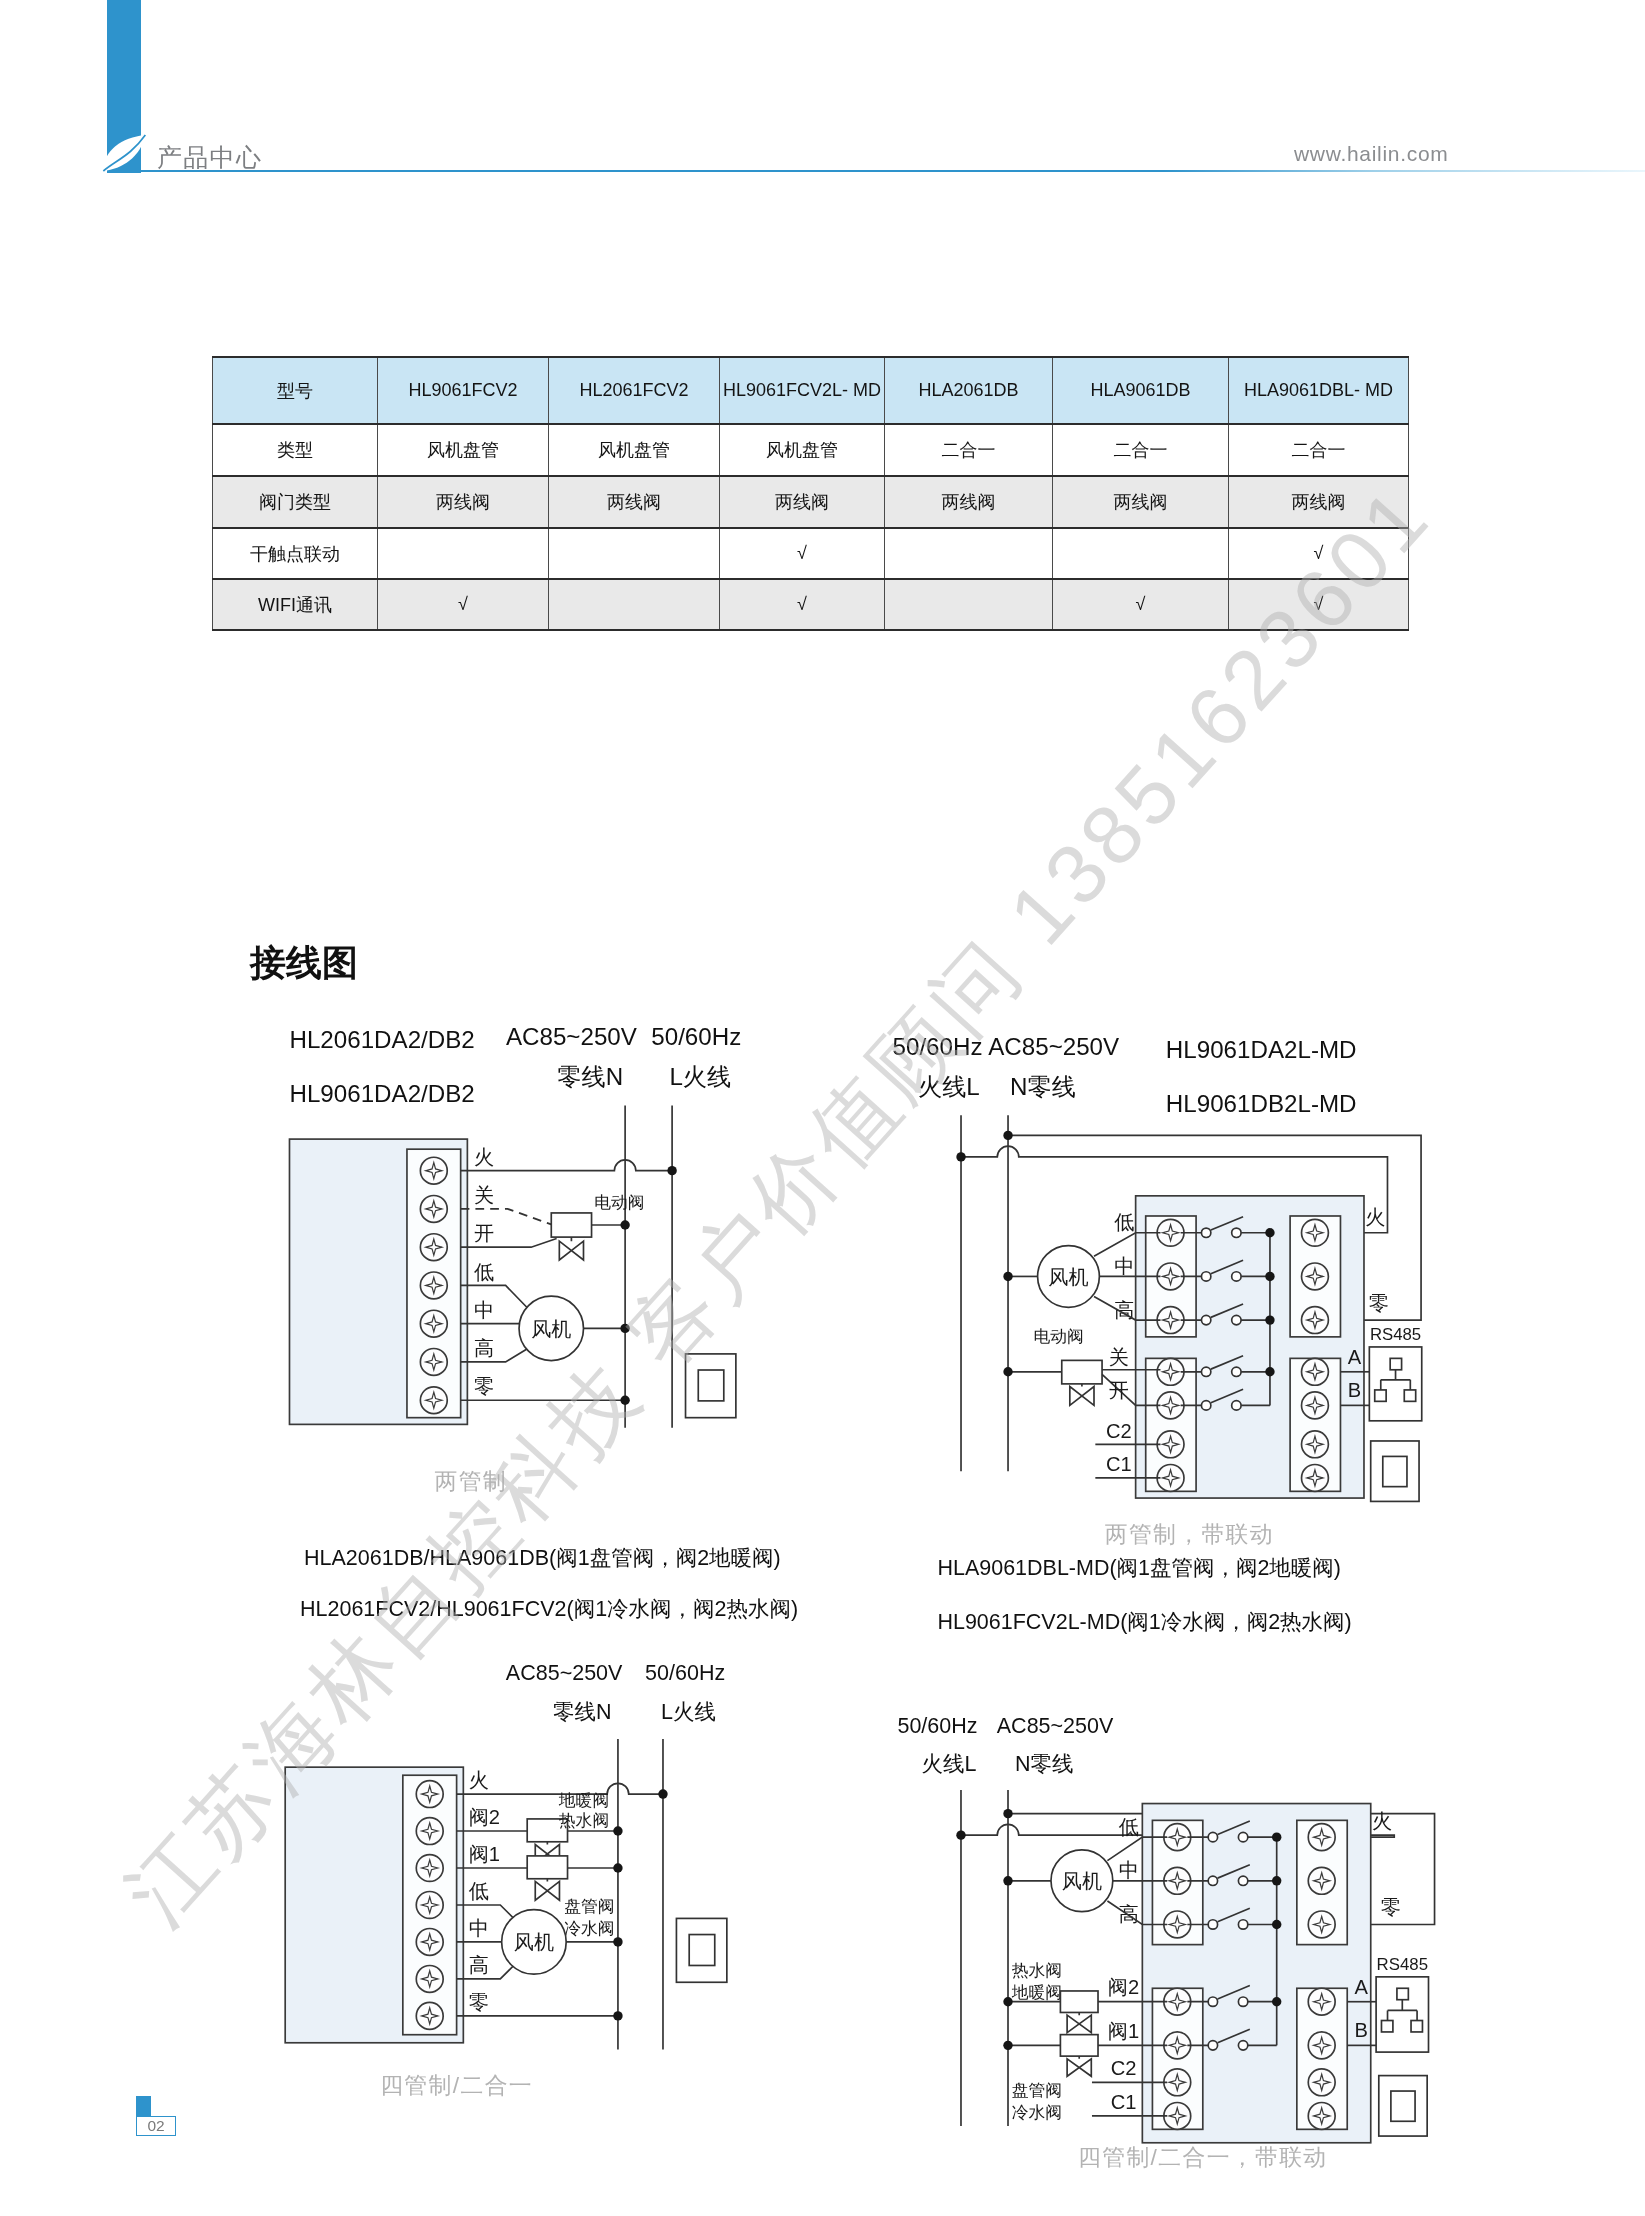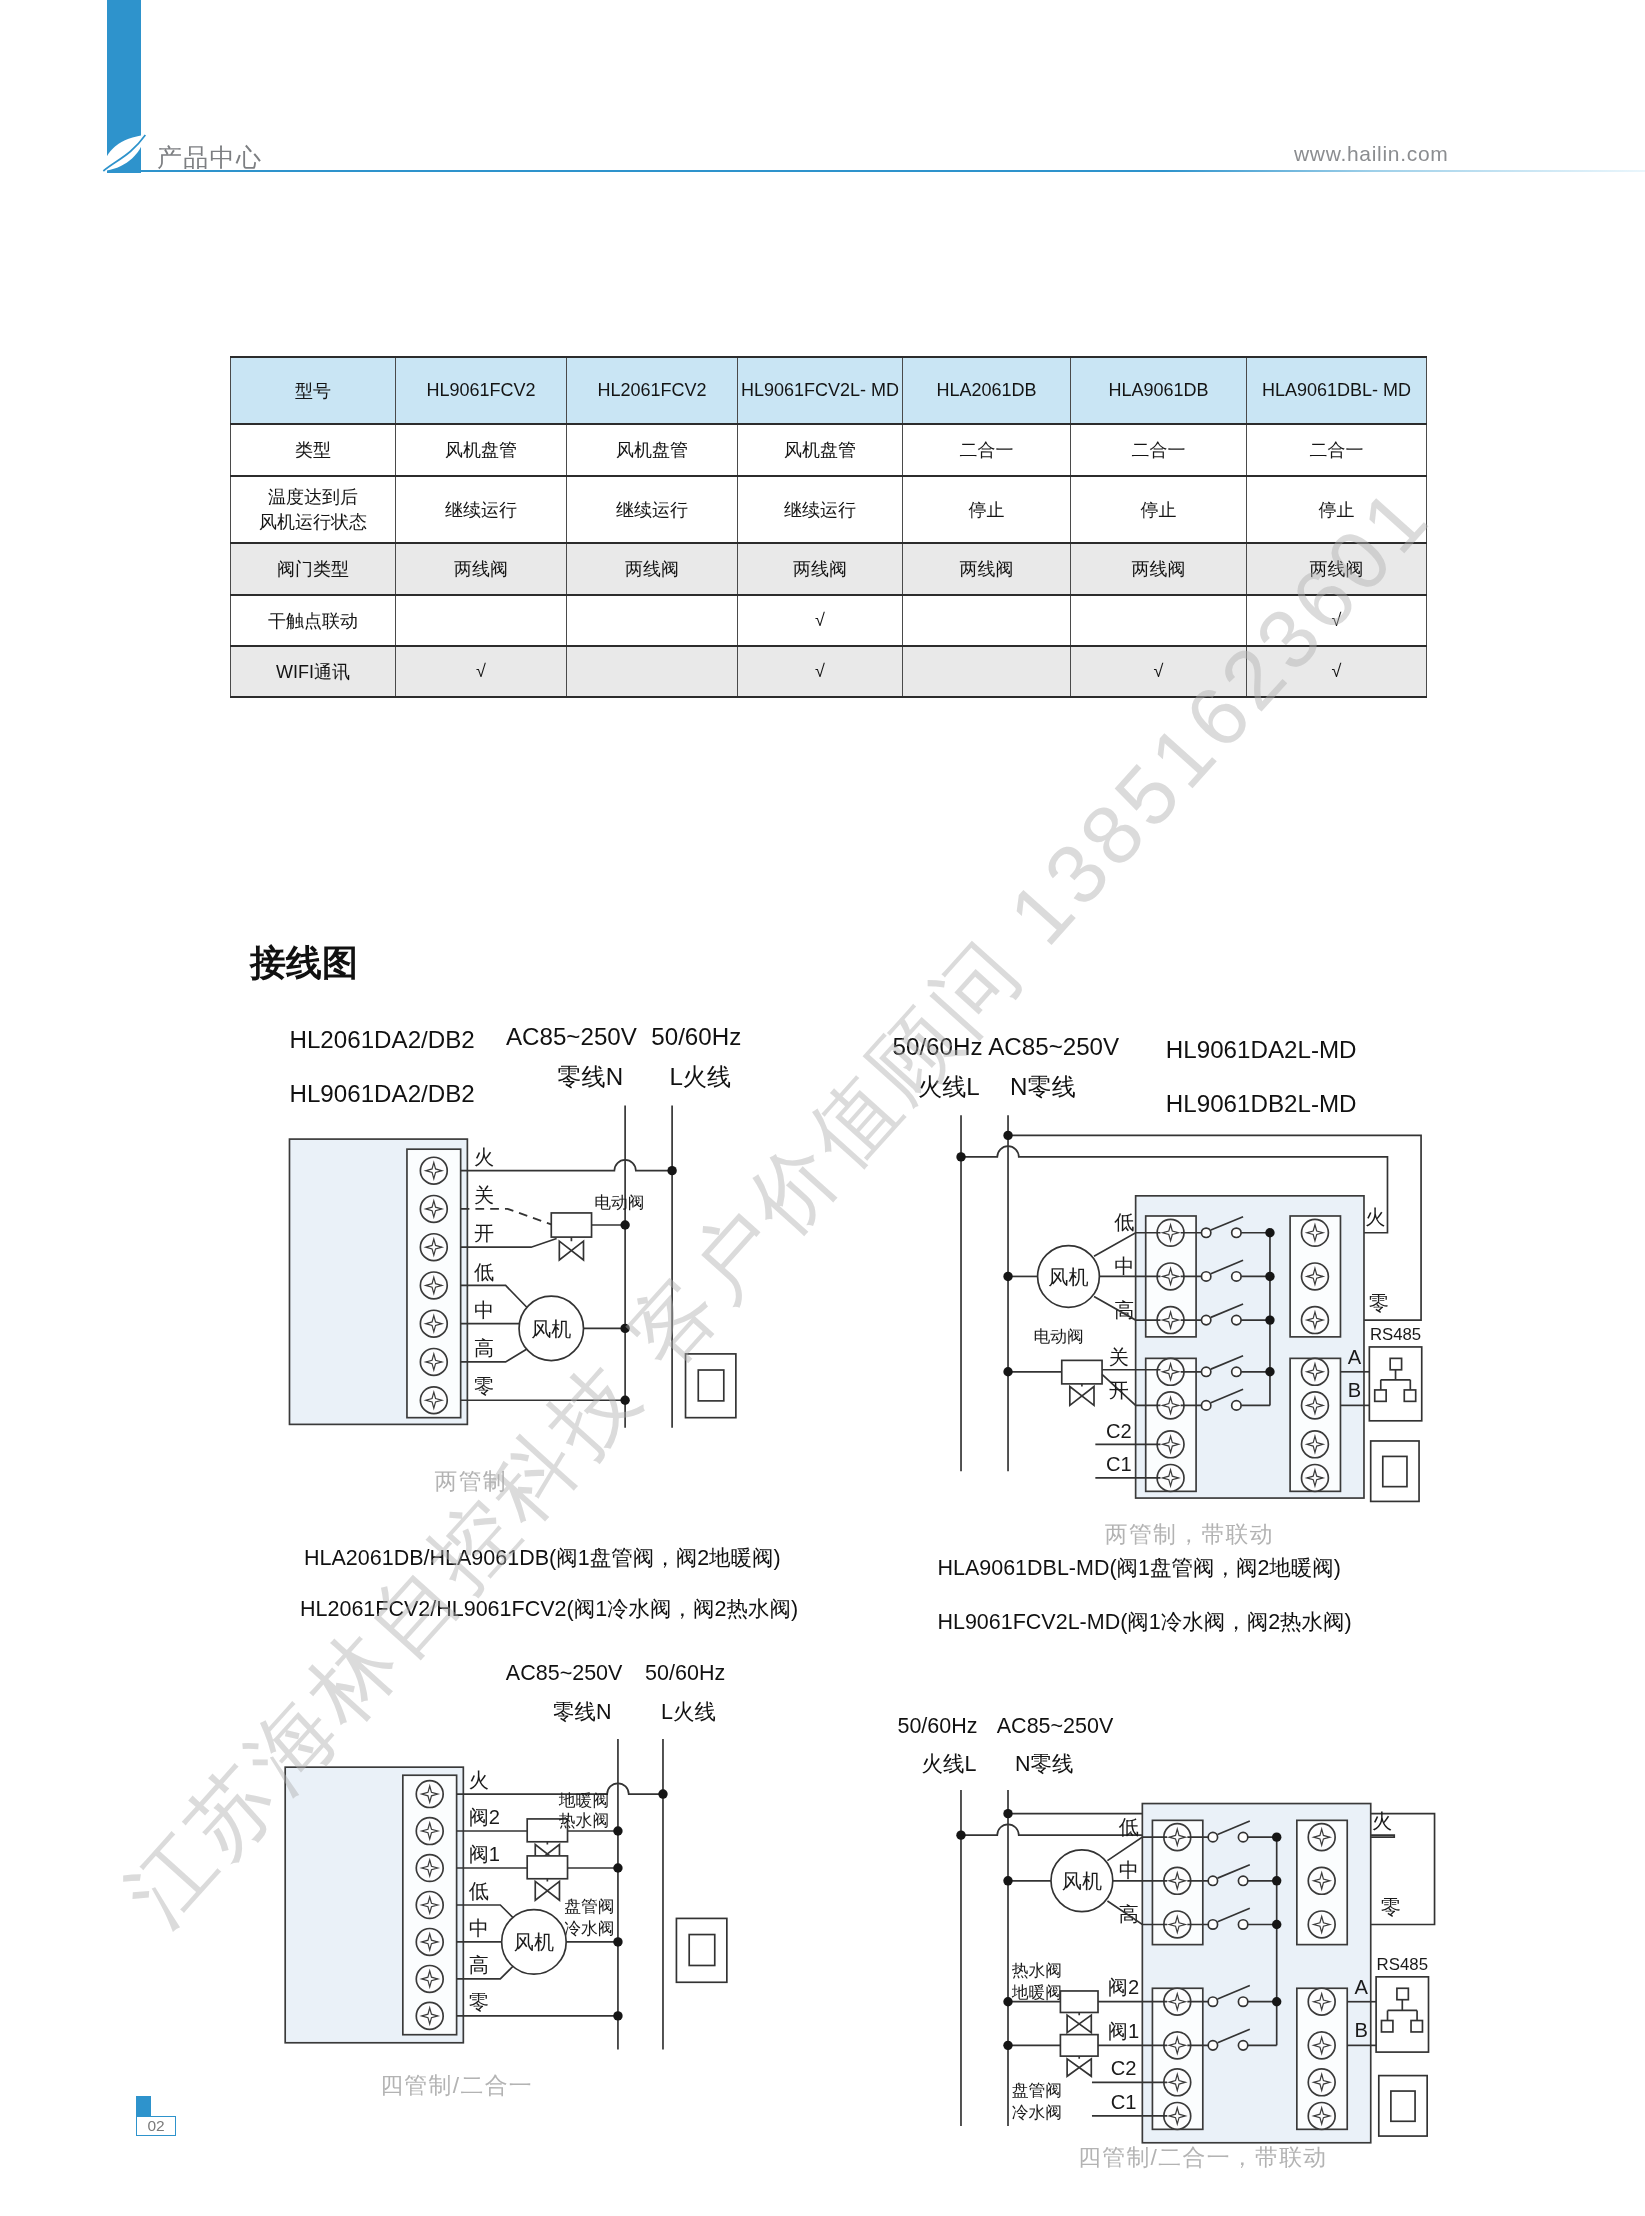--- a/index.html
+++ b/index.html
@@ -8,21 +8,21 @@
 
   
   .topbar{position:absolute;left:107px;top:0;width:34px;height:173px;background:#2E93CC;}
   .leaf{position:absolute;left:101px;top:133px;width:46px;height:40px;}
   .breadcrumb{position:absolute;left:157px;top:141px;font-size:25px;color:#7d7f82;letter-spacing:1.3px;}
   .header-line{position:absolute;left:141px;top:170px;width:1504px;height:2px;
         background:linear-gradient(to right,#2E93CC 0%,#2E93CC 68%,#9fd0e9 82%,#eaf6fc 100%);}
   .website{position:absolute;left:1294px;top:142px;font-size:21px;color:#8b8d90;letter-spacing:0.7px;}
 
   
-  table.spec{position:absolute;left:230px;top:356px;width:1196px;border-collapse:collapse;
+  table.spec{position:absolute;left:212px;top:356px;width:1196px;border-collapse:collapse;
         table-layout:fixed;font-size:18px;color:#141414;}
   table.spec th,table.spec td{border-left:1.3px solid #4a4a4a;border-right:1.3px solid #4a4a4a;
         text-align:center;vertical-align:middle;font-weight:normal;padding:0;}
   table.spec tr{border-top:2px solid #2c2c2c;}
   table.spec{border-bottom:2px solid #2c2c2c;}
   tr.thead{height:67px;background:#C9E5F4;}
   tr.rh78{height:52px;} tr.rh100{height:67px;} tr.rh76{height:51px;} tr.rh74{height:50px;}
   tr.alt{background:#E9E9E9;}
   td.ml{white-space:pre-line;line-height:1.35;}
 
@@ -92,30 +92,20 @@
       <th>HLA9061DBL- MD</th>
     </tr>
     <tr class="rh78">
       <td>类型</td>
       <td>风机盘管</td>
       <td>风机盘管</td>
       <td>风机盘管</td>
       <td>二合一</td>
       <td>二合一</td>
       <td>二合一</td>
-    </tr>
-    <tr class="rh100">
-      <td class="ml">温度达到后
-风机运行状态</td>
-      <td>继续运行</td>
-      <td>继续运行</td>
-      <td>继续运行</td>
-      <td>停止</td>
-      <td>停止</td>
-      <td>停止</td>
     </tr>
     <tr class="rh78 alt">
       <td>阀门类型</td>
       <td>两线阀</td>
       <td>两线阀</td>
       <td>两线阀</td>
       <td>两线阀</td>
       <td>两线阀</td>
       <td>两线阀</td>
     </tr>

